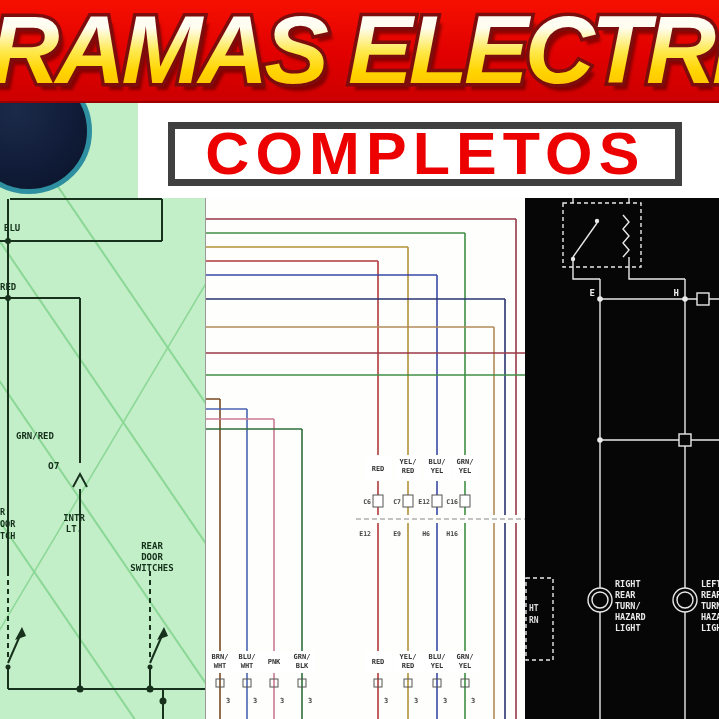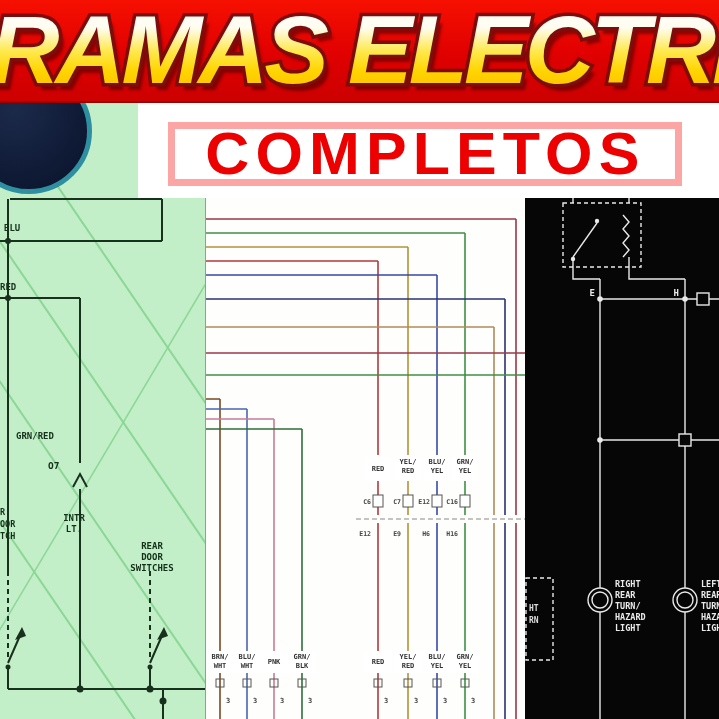--- a/index.html
+++ b/index.html
@@ -8,21 +8,21 @@
   .panel{position:absolute;top:103px;height:616px;z-index:0;}
   .panel svg{display:block;}
   .panel-green{left:0;width:172px;}
   .panel-mid{left:205px;width:320px;border-left:1px solid #9a9a9a;box-sizing:border-box;}
   .panel-black{left:525px;width:194px;}
   .white-strip{position:absolute;left:138px;top:103px;width:581px;height:95px;background:#ffffff;z-index:2;}
   .corner-circle{position:absolute;left:-34px;top:68px;width:126px;height:126px;border-radius:50%;
     background:radial-gradient(circle at 38% 32%,#1c2a4a 0%,#101c38 55%,#0a1228 100%);
     border:5px solid #2d8fa0;box-sizing:border-box;z-index:2;}
   .completos{position:absolute;left:168px;top:122px;width:514px;height:64px;z-index:3;background:#fff;
-    border:7px solid #fca5a5;box-sizing:border-box;display:flex;align-items:center;justify-content:center;overflow:visible;}
+    border:7px solid #404040;box-sizing:border-box;display:flex;align-items:center;justify-content:center;overflow:visible;}
   .completos span{color:#ec0000;font-weight:900;font-size:50px;letter-spacing:5px;line-height:1;
     transform:scale(1.22,1.2);display:inline-block;}
   .banner{position:absolute;left:0;top:0;width:719px;height:103px;z-index:4;overflow:hidden;
     background:linear-gradient(180deg,#f61000 0%,#e00000 55%,#cd0000 100%);
     display:flex;justify-content:center;border-bottom:2px solid #9a0000;box-sizing:border-box;}
   .banner-inner{position:relative;white-space:nowrap;font-style:italic;font-weight:900;
     font-size:97px;line-height:99px;letter-spacing:-4px;}
   .t-stroke{position:absolute;left:0;top:0;color:#7d0d0d;-webkit-text-stroke:7px #7d0d0d;
     text-shadow:5px 7px 3px rgba(70,0,0,.55);}
   .t-fill{position:relative;

